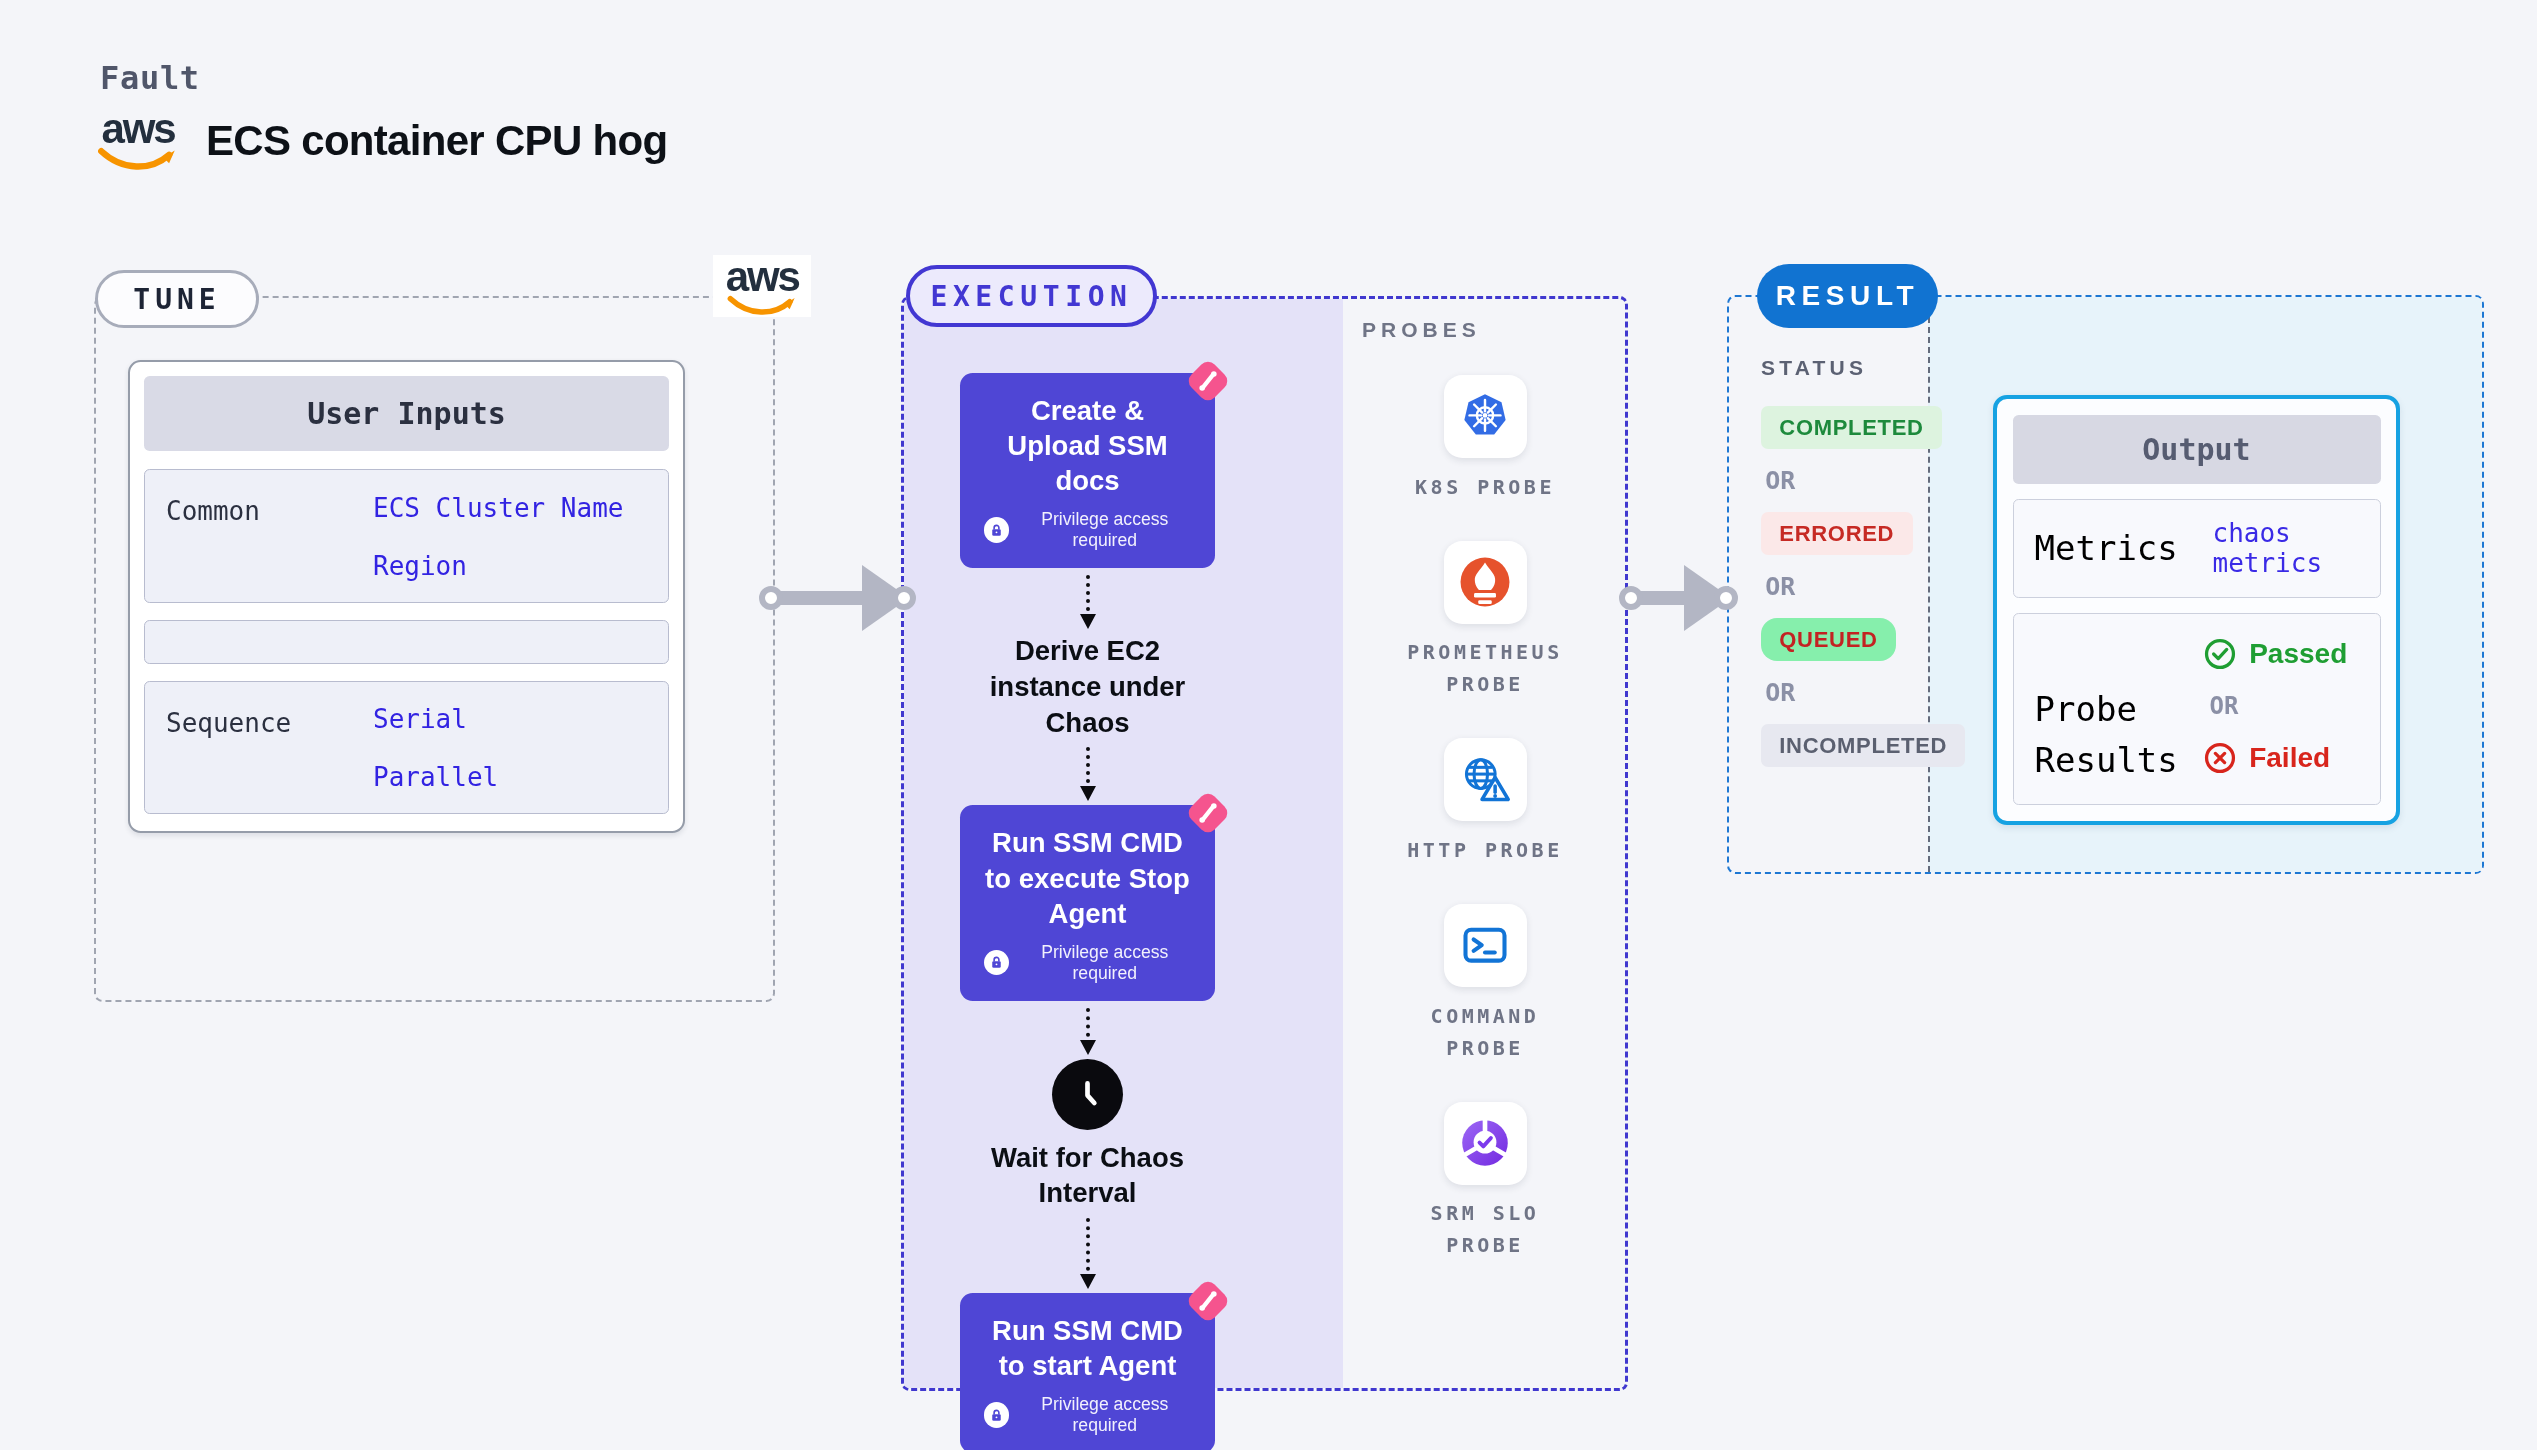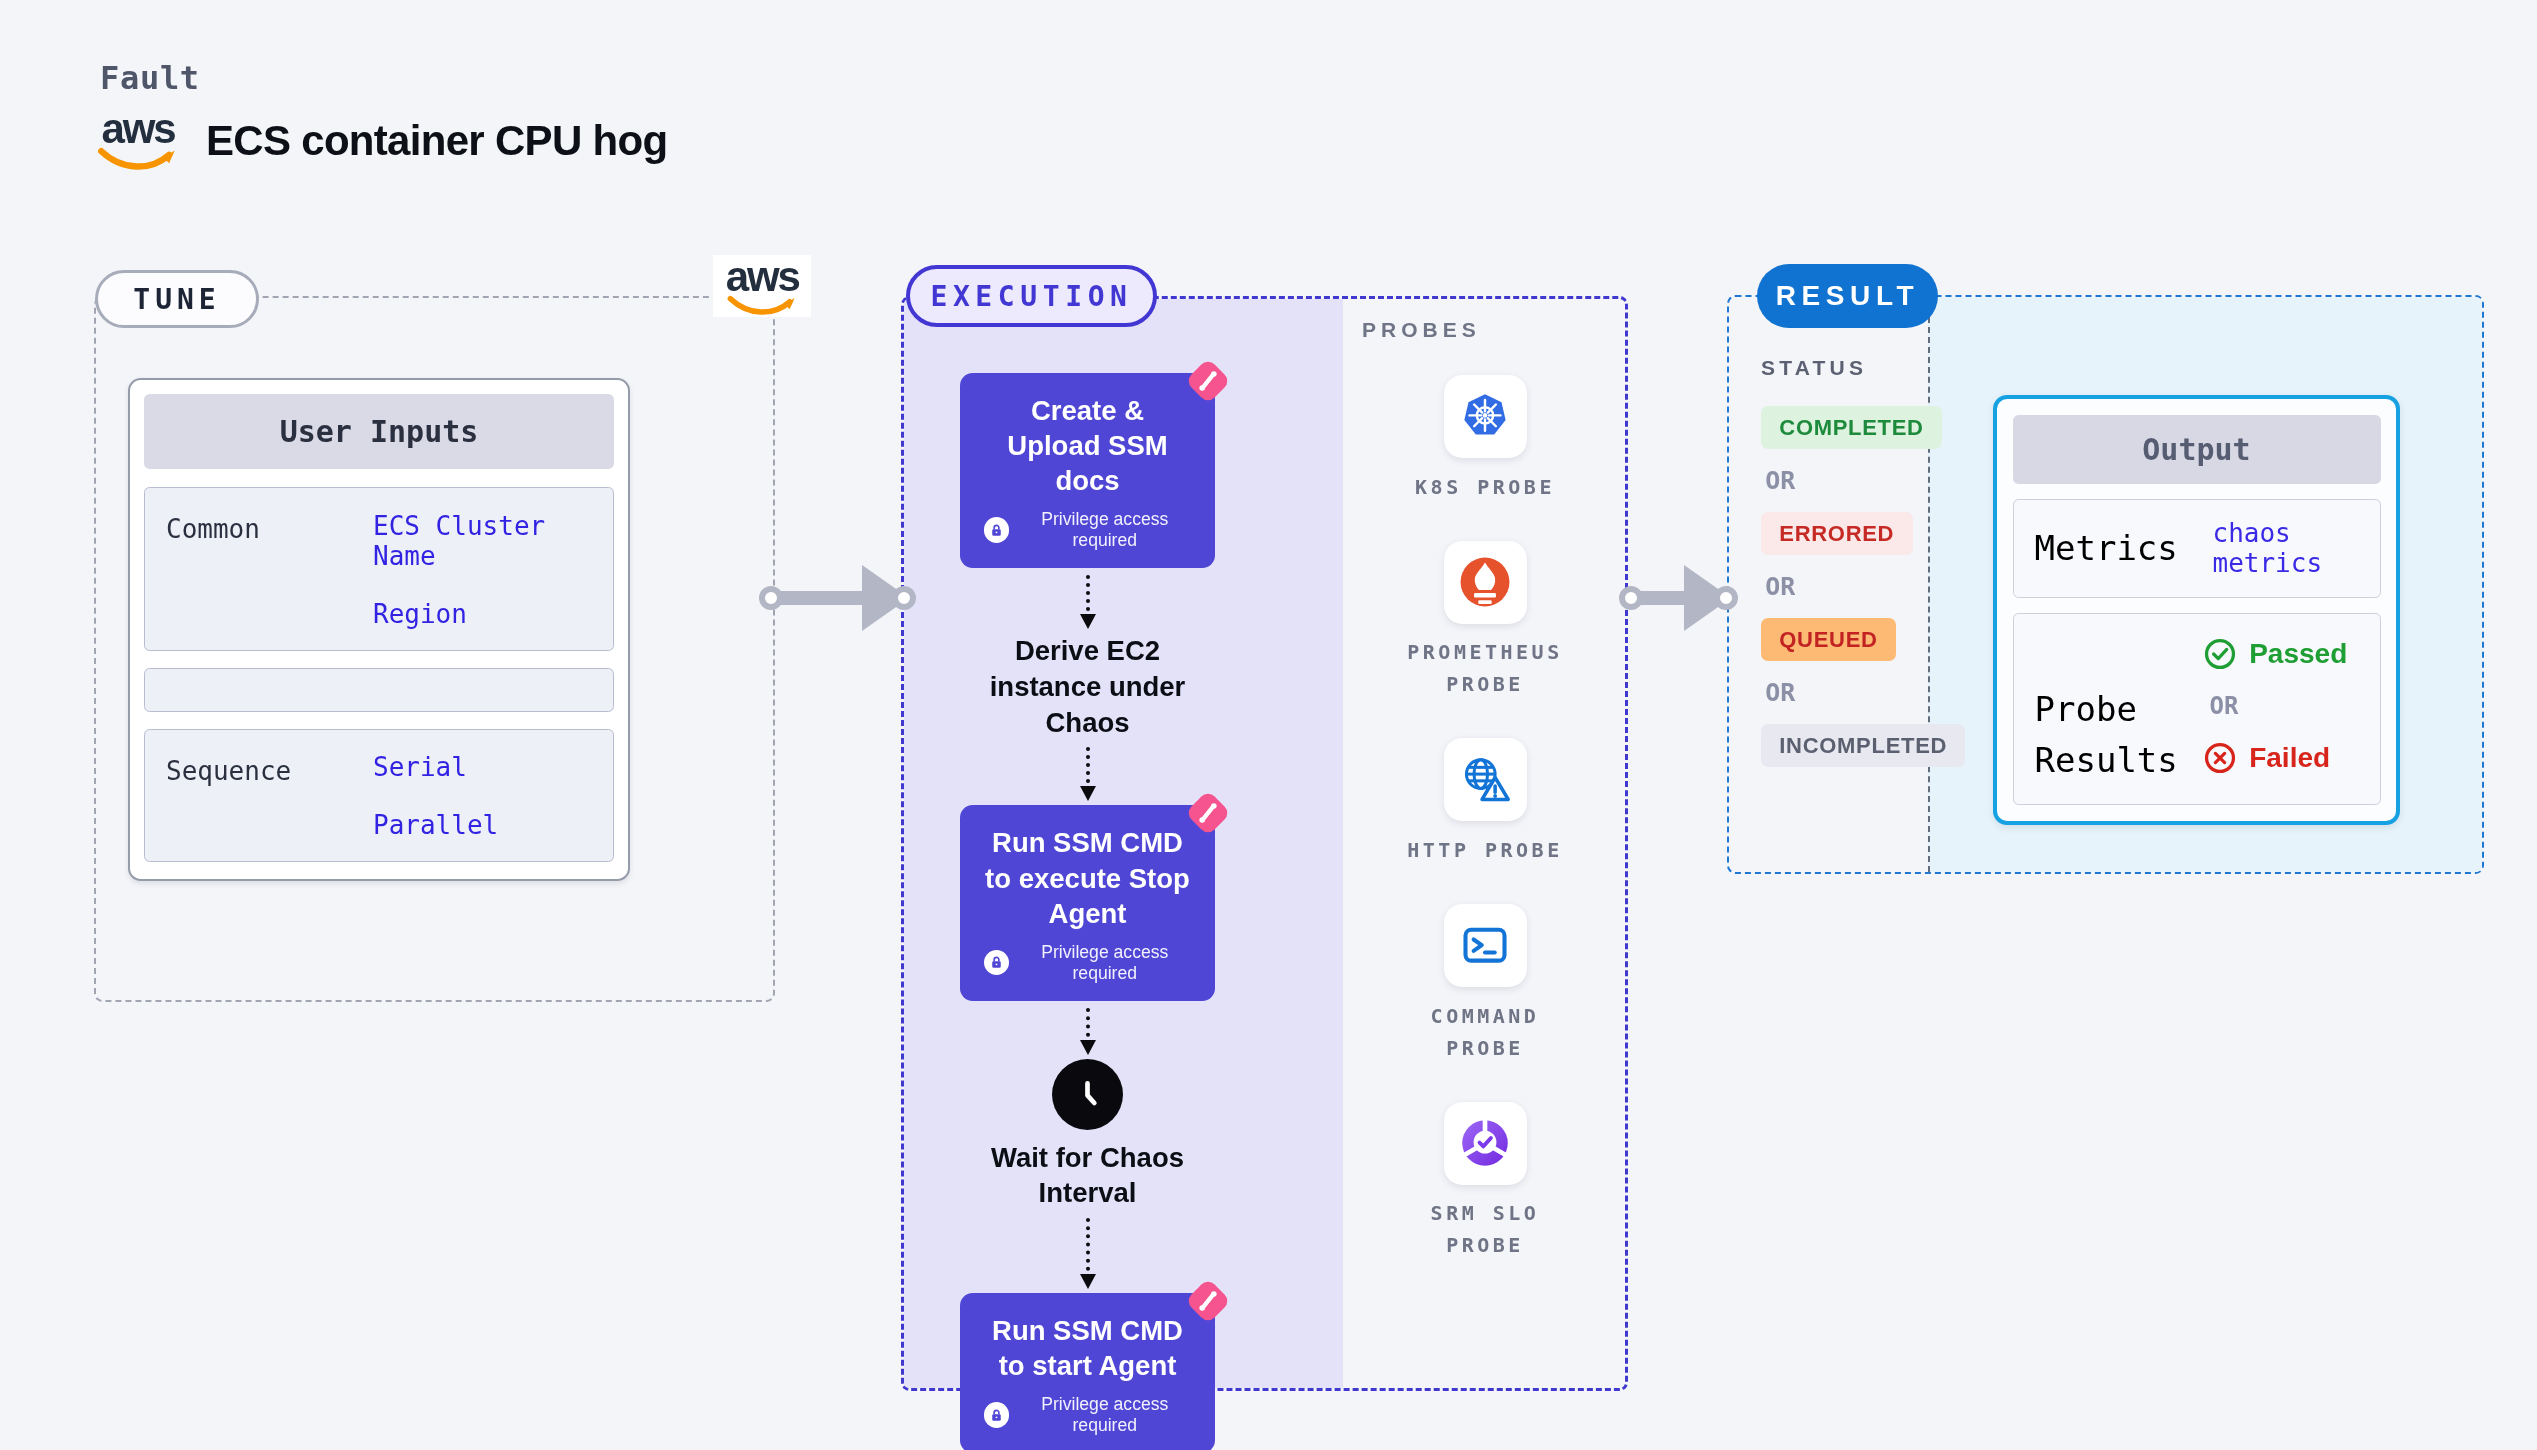--- a/index.html
+++ b/index.html
@@ -21,21 +21,21 @@
         font-family:"DejaVu Sans Mono",monospace;font-weight:800;font-size:28px;color:#1d2435;letter-spacing:5px;}
   .exec-pill{left:906px;top:265px;width:251px;height:62px;background:#eceafc;border:4.2px solid #4237d2;
         font-family:"DejaVu Sans Mono",monospace;font-weight:800;font-size:28px;color:#4237d2;letter-spacing:5.6px;}
   .result-pill{left:1757px;top:264px;width:181px;height:64px;background:#1173d1;border:none;
         font-weight:800;font-size:28px;color:#ffffff;letter-spacing:5.6px;}
 
   
   .tune-box{position:absolute;left:94px;top:296px;width:681px;height:706px;
         border:2.8px dashed #a0a5b1;border-radius:8.5px;box-sizing:border-box;}
   .tune-aws{position:absolute;left:713px;top:255px;background:#ffffff;padding:4.2px 12.7px 1.4px;z-index:6;}
-  .ui-card{position:absolute;left:128px;top:378px;width:502px;background:#ffffff;
+  .ui-card{position:absolute;left:128px;top:360px;width:557px;background:#ffffff;
         border:2.8px solid #959ca9;border-radius:12.7px;box-sizing:border-box;padding:14px;
         box-shadow:0 2.1px 5.6px rgba(30,35,60,.10);}
   .ui-head{height:75px;background:#d9dae6;border-radius:5.6px;display:flex;align-items:center;justify-content:center;
         font-family:"DejaVu Sans Mono",monospace;font-size:30px;font-weight:600;color:#2b3040;margin-bottom:18.3px;}
   .ui-row{display:flex;background:#eef0f8;border:1.4px solid #b8bccf;border-radius:5.6px;
         padding:21px 21px;margin-bottom:17px;}
   .ui-row:last-child{margin-bottom:2.8px;}
   .ui-row .lbl{width:176px;font-family:"DejaVu Sans Mono",monospace;font-size:26px;color:#2b3040;line-height:1.55;}
   .ui-row .vals{flex:1;display:flex;flex-direction:column;gap:28px;padding-left:31px;padding-top:1.4px;}
   .ui-row .vals span{font-family:"DejaVu Sans Mono",monospace;font-size:26px;color:#3223e2;cursor:pointer;}
@@ -83,21 +83,21 @@
   
   .result-box{position:absolute;left:1727px;top:295px;width:757px;height:579px;
         border:2.8px dashed #1d77d3;border-radius:8.5px;box-sizing:border-box;}
   .result-panel{position:absolute;left:199px;top:0;bottom:0;right:0;background:#e7f3fa;
         border-left:2.8px dashed #646b7c;border-radius:0 5.6px 5.6px 0;}
   .status-head{position:absolute;left:1761px;top:356px;font-size:21px;font-weight:700;color:#5b6173;letter-spacing:4.2px;}
   .status-col{position:absolute;left:1761px;top:406px;display:flex;flex-direction:column;align-items:flex-start;gap:17px;}
   .sbadge{display:inline-block;padding:8.5px 18.3px;border-radius:7px;font-size:22px;font-weight:800;letter-spacing:0.7px;}
   .b-completed{background:#ddf3df;color:#1d8a3c;}
   .b-errored{background:#fbe8e8;color:#c62a24;}
-  .b-queued{background:#fdba74;color:#c32222;}
+  .b-queued{background:#86efac;color:#c32222;border-radius:16px;}
   .b-incompleted{background:#e7e8f0;color:#5b6070;}
   .or{font-family:"DejaVu Sans Mono",monospace;font-size:25px;font-weight:600;color:#8b90a6;margin-left:4.2px;}
 
   .output-card{position:absolute;left:1993px;top:395px;width:407px;background:#fcfdff;
         border:4.2px solid #16a2e2;border-radius:14px;box-sizing:border-box;padding:15.5px;
         box-shadow:0 2.1px 7px rgba(30,60,90,.10);}
   .out-head{height:69px;background:#d7d8e3;border-radius:5.6px;display:flex;align-items:center;justify-content:center;
         font-family:"DejaVu Sans Mono",monospace;font-size:30px;font-weight:600;color:#565c71;margin-bottom:15.5px;}
   .out-row{background:#f8f9fd;border:1.4px solid #ccd0dd;border-radius:5.6px;display:flex;align-items:flex-end;
         padding:18.3px 21px;box-sizing:border-box;}

